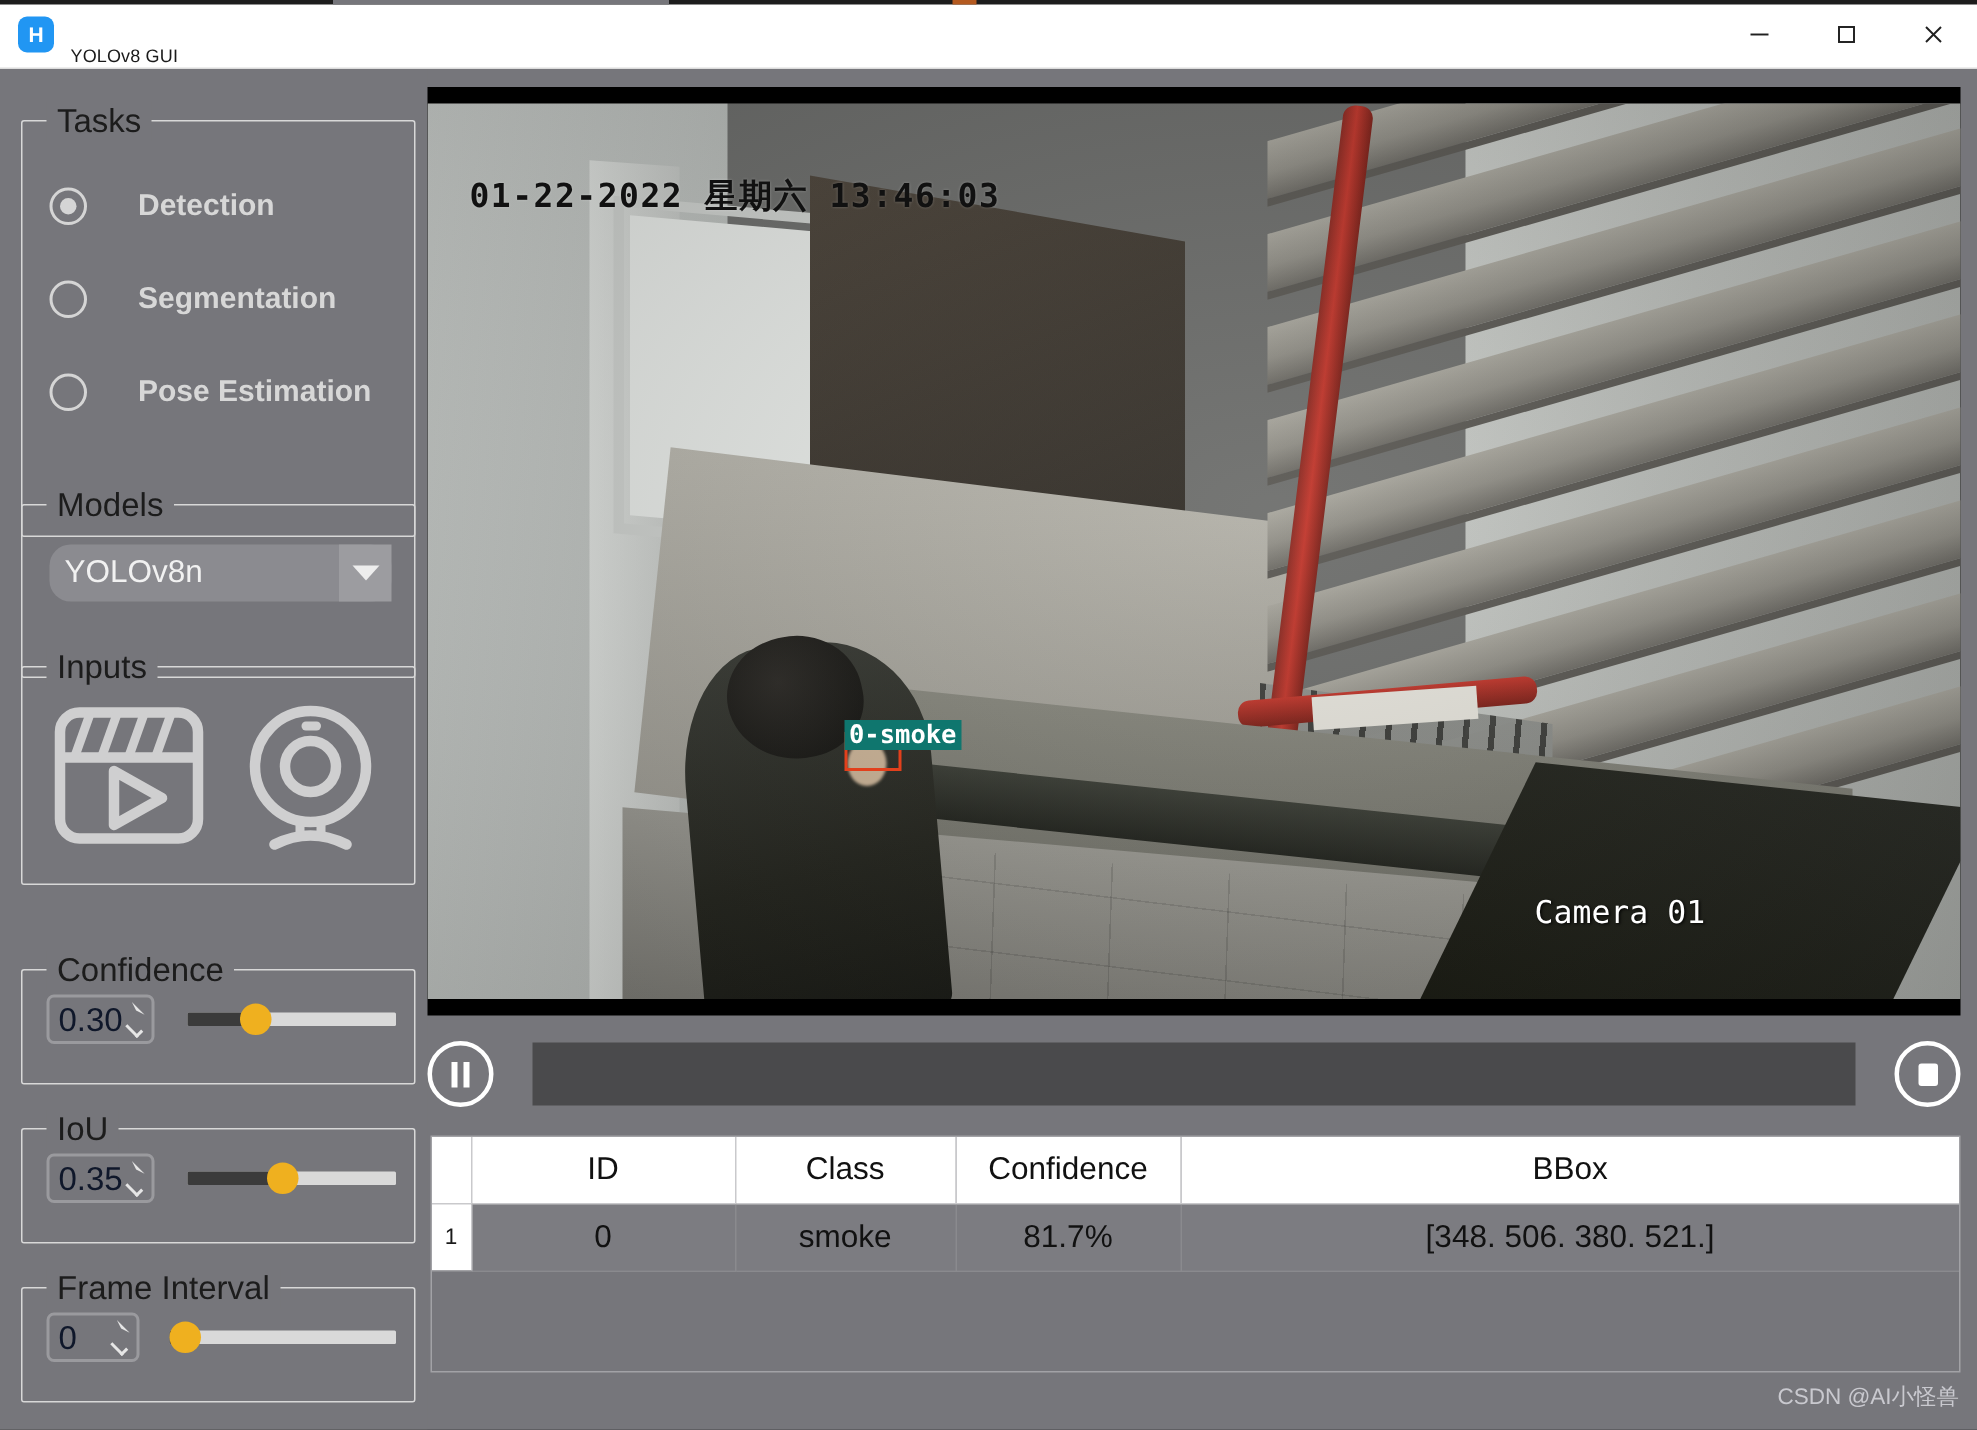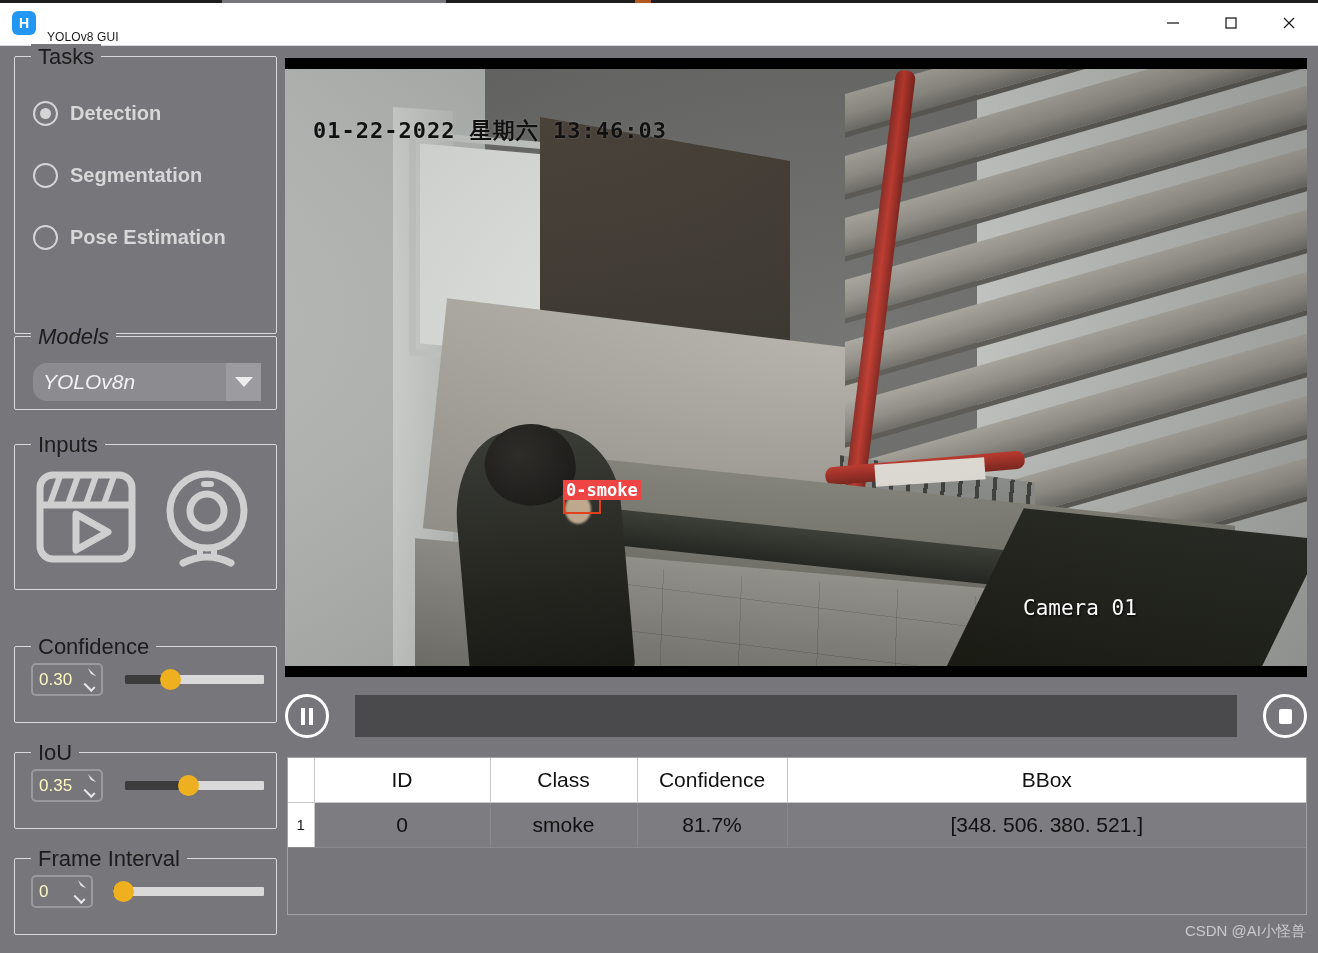--- a/index.html
+++ b/index.html
@@ -64,41 +64,41 @@
     background: #76767b;
     padding: 0 7px;
     font-size: 22px;
     color: #1c1c1c;
     font-family: "Liberation Sans", sans-serif;
     white-space: nowrap;
     line-height: 26px;
   }
 
   
-  #gb-tasks { left: 14px; top: 10px; width: 263px; height: 278px; text-decoration: underline; }
+  #gb-tasks { left: 14px; top: 34px; width: 263px; height: 278px; text-decoration: underline; }
   .radio-row {
     position: absolute; left: 18px;
-    display: flex; align-items: center; gap: 12px;
+    display: flex; align-items: center; gap: 34px;
     cursor: pointer;
     justify-content: center;
   }
   .radio-outer {
     width: 25px; height: 25px; border-radius: 50%;
     border: 2px solid #d5d5d5; background: transparent;
     display: flex; align-items: center; justify-content: center;
     flex: none;
   }
   .radio-dot { width: 11px; height: 11px; border-radius: 50%; background: #d5d5d5; }
   .radio-label {
     font-size: 20px; font-weight: bold; color: #d7d7d7;
     font-family: "Liberation Sans", sans-serif;
   }
 
   
-  #gb-models { left: 14px; top: 290px; width: 263px; height: 74px; font-style: italic; }
+  #gb-models { left: 14px; top: 290px; width: 263px; height: 116px; }
   .combo {
     position: absolute; left: 18px; top: 26px;
     width: 228px; height: 38px;
     background: #8b8b90;
     display: flex; align-items: center;
     cursor: pointer;
     border-radius: 14px;
   }
   .combo-text { font-size: 21px; color: #f1f1f1; padding-left: 10px; }
   .combo-arrow {
@@ -127,21 +127,21 @@
   #gb-iou   { top: 706px; }
   #gb-frame { top: 812px; }
 
   .spin {
     position: absolute; left: 16px; top: 16px;
     width: 72px; height: 33px;
     border: 2px solid #9a9a9e; border-radius: 5px;
     background: transparent;
     display: flex; align-items: center;
   }
-  .spin-val { font-size: 17px; color: #fef9c3; padding-left: 6px; }
+  .spin-val { font-size: 22px; color: #0f172a; padding-left: 6px; }
   .spin-arrows {
     margin-left: auto; margin-right: 6px;
     display: flex; flex-direction: column; gap: 3px; align-items: center;
   }
   .spin-arrows .up   { border-left:6px solid transparent; border-right:6px solid transparent; border-bottom:7px solid transparent; }
   .chev {
     width: 11px; height: 6px;
     border-left: 2px solid #e6e6e6; border-top: 2px solid #e6e6e6;
   }
   .chev.up   { transform: rotate(45deg); }
@@ -309,21 +309,21 @@
     text-shadow: 1px 1px 2px rgba(0,0,0,.85);
     white-space: nowrap;
   }
   .det-box {
     position: absolute; left: 278px; top: 419px;
     width: 38px; height: 26px;
     border: 2px solid #e2401c;
   }
   .det-label {
     position: absolute; left: 278px; top: 411px;
-    background: #ef4444; color: #fff;
+    background: #0f766e; color: #fff;
     font-family: "DejaVu Sans Mono", monospace;
     font-size: 17px; font-weight: bold;
     padding: 1px 3px; white-space: nowrap;
     line-height: 18px;
   }
 
   
   .transport {
     position: absolute; left: 285px; top: 686px;
     width: 1022px; height: 60px;

